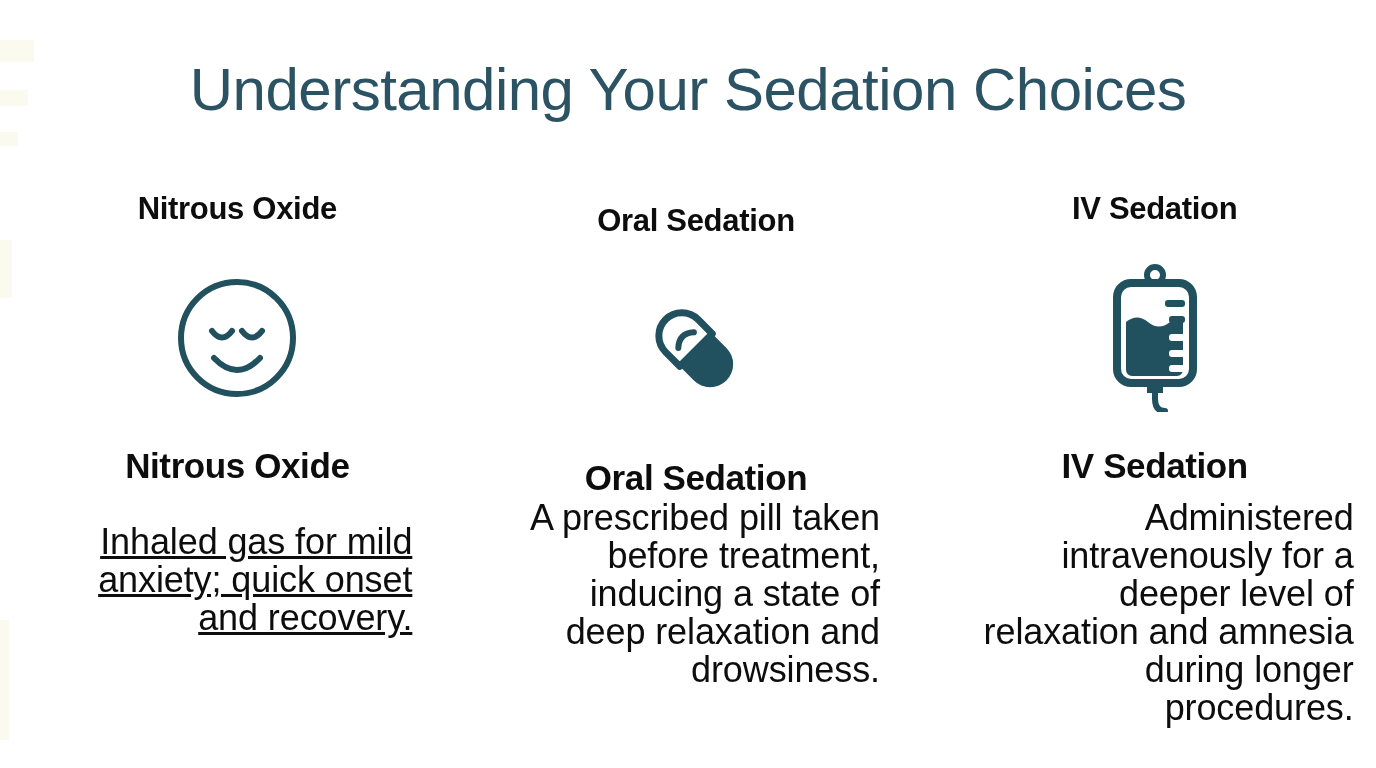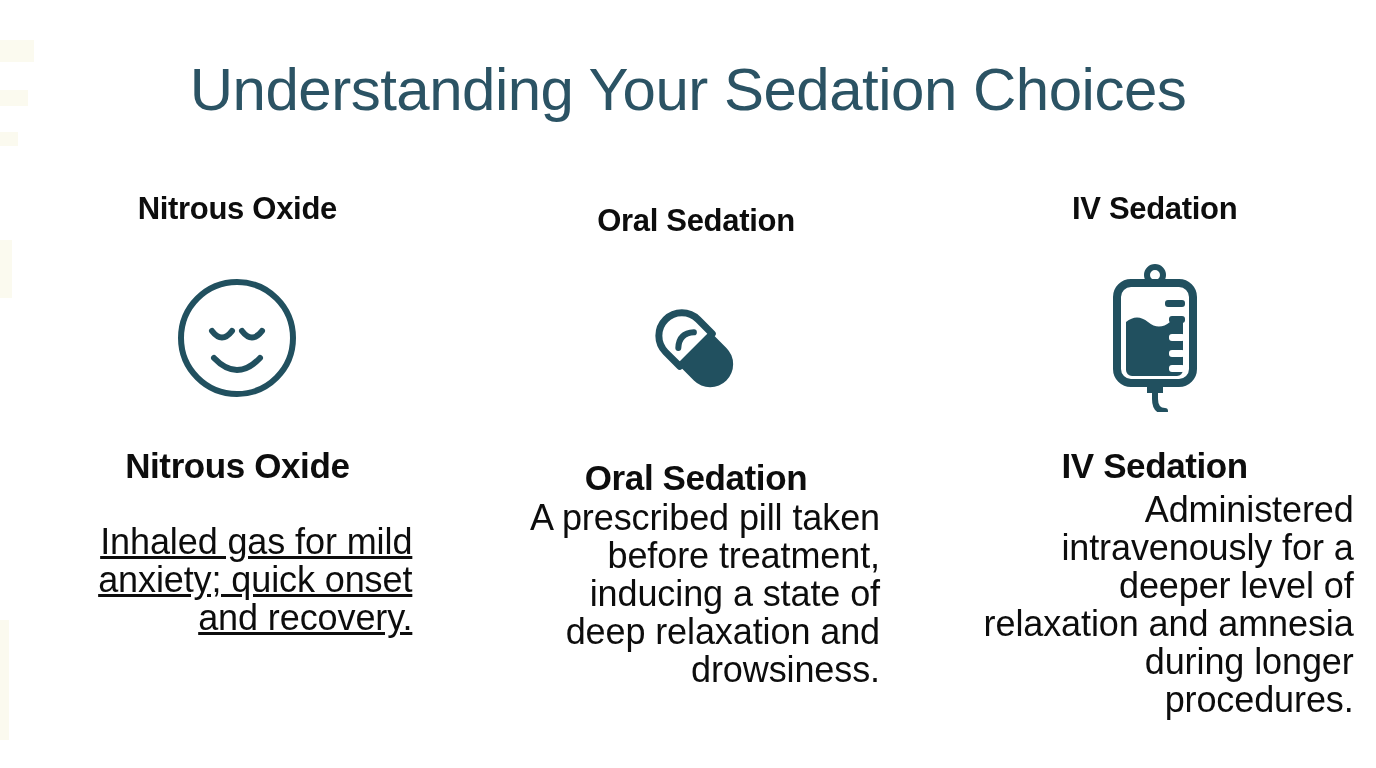--- a/index.html
+++ b/index.html
@@ -101,21 +101,21 @@
     letter-spacing: -0.1px;
   }
 
   
   .column.c1 .col-label { margin-top: 33px; }
   .column.c2 .col-label { margin-top: 33px; }
   .column.c3 .col-label { margin-top: 33px; }
 
   .column.c1 .col-desc { width: 350px; margin-top: 36px; text-decoration: underline; }
   .column.c2 .col-desc { width: 368px; margin-top: 0px; }
-  .column.c3 .col-desc { width: 398px; margin-top: 4px; }
+  .column.c3 .col-desc { width: 398px; margin-top: 12px; }
 
   
   .column.c2 .col-desc,
   .column.c3 .col-desc { padding-top: 0; }
   .column.c2 { margin-top: 12px; }
 </style>
 </head>
 <body>
 
 <div class="slide">

